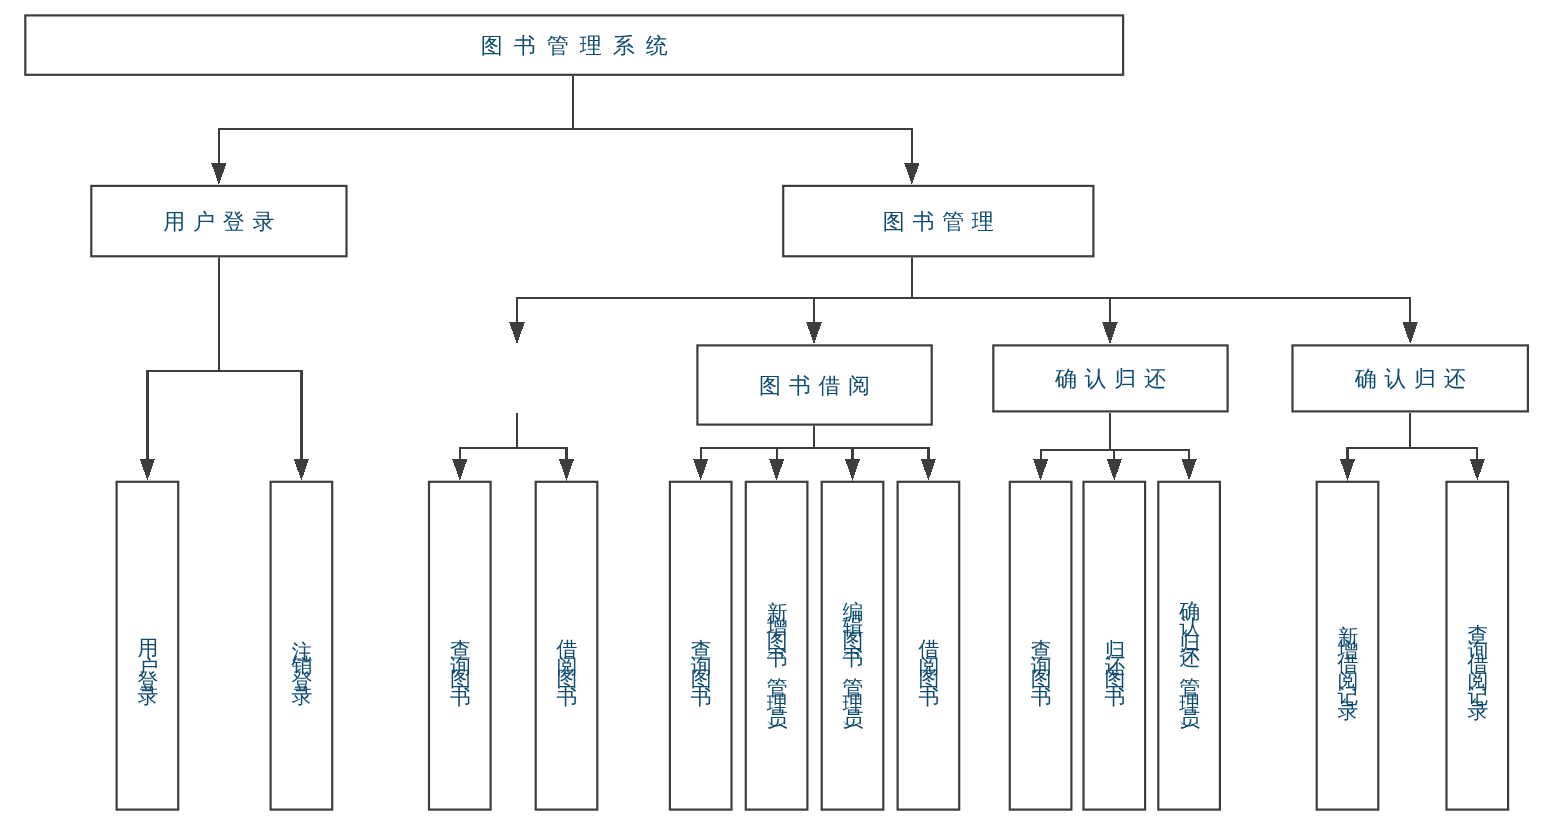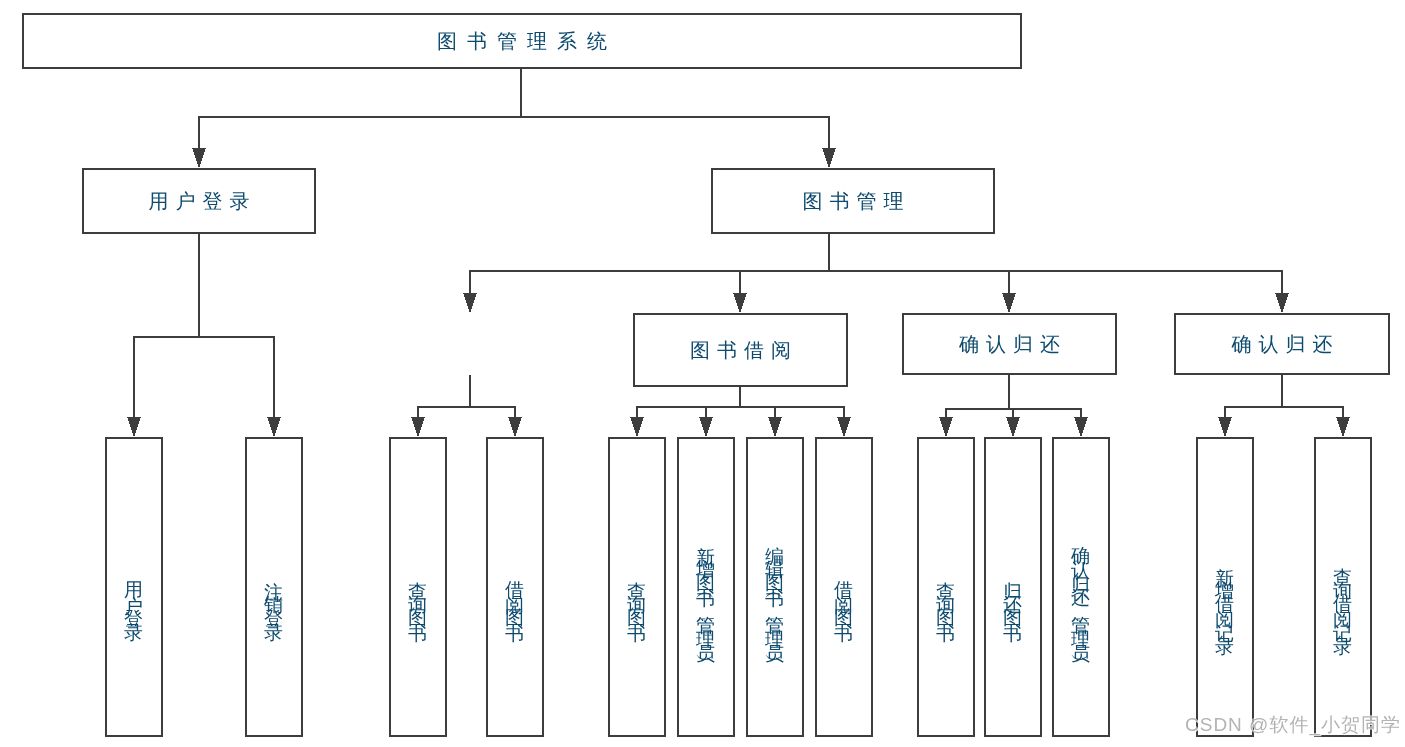--- a/index.html
+++ b/index.html
@@ -157,15 +157,14 @@
     <span>确认归还（管理员）</span>
   </div>
 
   <div class="box leaf" style="left:1196px;top:437px;width:58px;height:300px">
     <span>新增借阅记录</span>
   </div>
   <div class="box leaf" style="left:1314px;top:437px;width:58px;height:300px">
     <span>查询借阅记录</span>
   </div>
 
-  <div class="watermark">CSDN @软件_小贺同学</div>
 
 </div>
 
 </body></html>

